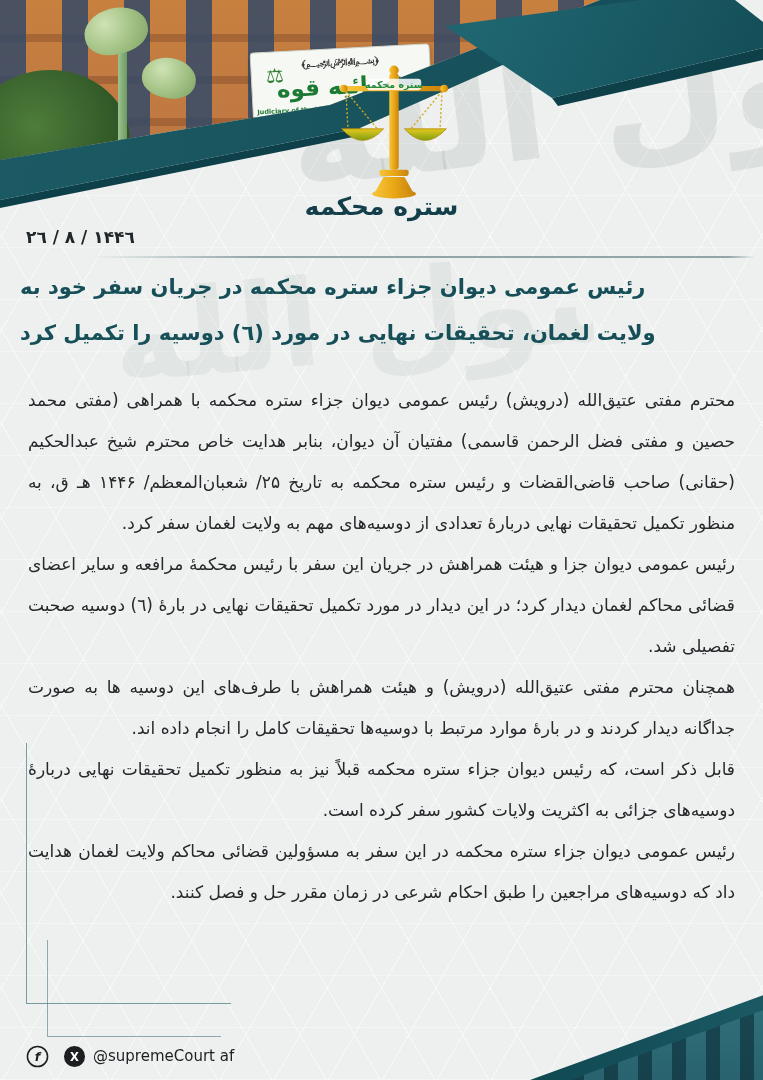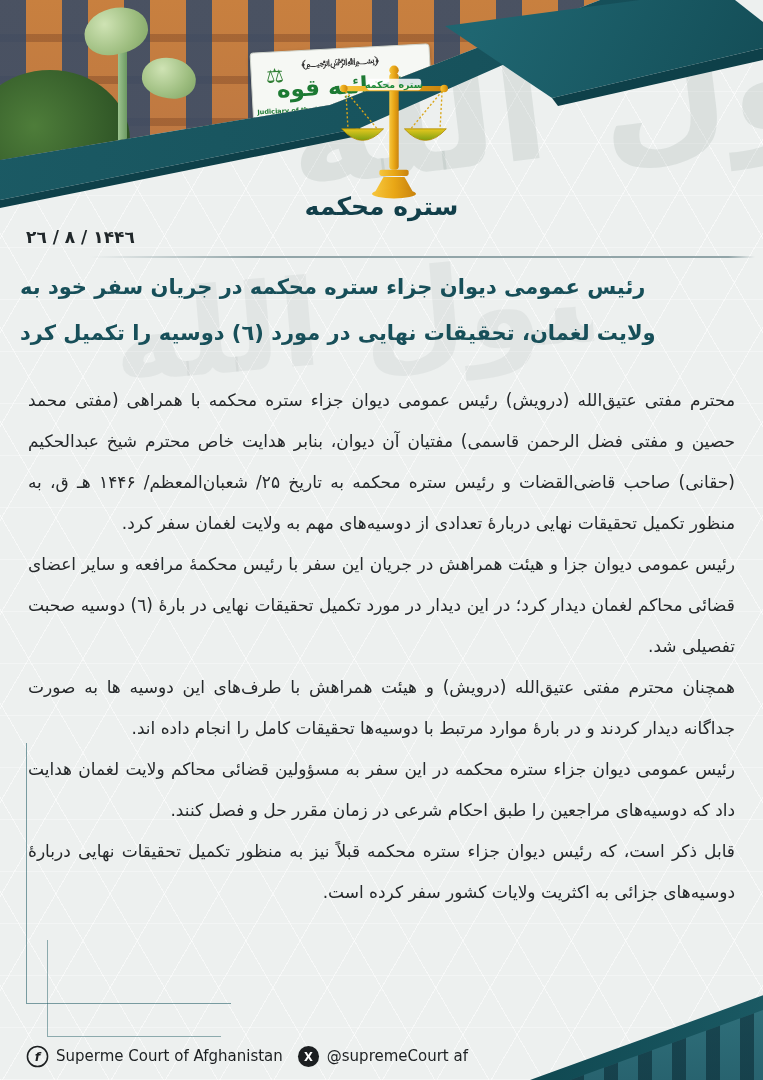--- a/index.html
+++ b/index.html
@@ -165,34 +165,33 @@
 
   <div class="abs headline">
     <div>رئیس عمومی دیوان جزاء ستره محکمه در جریان سفر خود به</div>
     <div>ولایت لغمان، تحقیقات نهایی در مورد (٦) دوسیه را تکمیل کرد</div>
   </div>
 
   <div class="abs body-text" lang="fa" dir="rtl">
     <p>محترم مفتی عتیق‌الله (درویش) رئیس عمومی دیوان جزاء ستره محکمه با همراهی (مفتی محمد حصین و مفتی فضل الرحمن قاسمی) مفتیان آن دیوان، بنابر هدایت خاص محترم شیخ عبدالحکیم (حقانی) صاحب قاضی‌القضات و رئیس ستره محکمه به تاریخ ۲۵/ شعبان‌المعظم/ ۱۴۴۶ هـ ق، به منظور تکمیل تحقیقات نهایی دربارهٔ تعدادی از دوسیه‌های مهم به ولایت لغمان سفر کرد.</p>
     <p>رئیس عمومی دیوان جزا و هیئت همراهش در جریان این سفر با رئیس محکمهٔ مرافعه و سایر اعضای قضائی محاکم لغمان دیدار کرد؛ در این دیدار در مورد تکمیل تحقیقات نهایی در بارهٔ (٦) دوسیه صحبت تفصیلی شد.</p>
     <p>همچنان محترم مفتی عتیق‌الله (درویش) و هیئت همراهش با طرف‌های این دوسیه ها به صورت جداگانه دیدار کردند و در بارهٔ موارد مرتبط با دوسیه‌ها تحقیقات کامل را انجام داده اند.</p>
+    <p>قابل ذکر است، که رئیس دیوان جزاء ستره محکمه قبلاً نیز به منظور تکمیل تحقیقات نهایی دربارهٔ دوسیه‌های جزائی به اکثریت ولایات کشور سفر کرده است.</p>
     <p>رئیس عمومی دیوان جزاء ستره محکمه در این سفر به مسؤولین قضائی محاکم ولایت لغمان هدایت داد که دوسیه‌های مراجعین را طبق احکام شرعی در زمان مقرر حل و فصل کنند.</p>
-    <p>قابل ذکر است، که رئیس دیوان جزاء ستره محکمه قبلاً نیز به منظور تکمیل تحقیقات نهایی دربارهٔ دوسیه‌های جزائی به اکثریت ولایات کشور سفر کرده است.</p>
   </div>
 
   <div class="abs frame1"></div>
   <div class="abs frame2"></div>
 
   <div class="abs footer">
     <div class="item">
       <svg width="23" height="23" viewBox="0 0 24 24">
         <circle cx="12" cy="12" r="10.5" fill="none" stroke="#1c1f21" stroke-width="1.6"></circle>
         <text x="12" y="17" text-anchor="middle" font-size="13" font-style="italic" font-weight="bold" fill="#1c1f21">f</text>
       </svg>
-      <span>Superme Court of Afghanistan</span>
     </div>
     <div class="item">
       <svg width="23" height="23" viewBox="0 0 24 24">
         <circle cx="12" cy="12" r="11" fill="#1c1f21"></circle>
         <text x="12" y="16.5" text-anchor="middle" font-size="12" font-weight="bold" fill="#ffffff">X</text>
       </svg>
       <span>@supremeCourt af</span>
     </div>
   </div>
 

